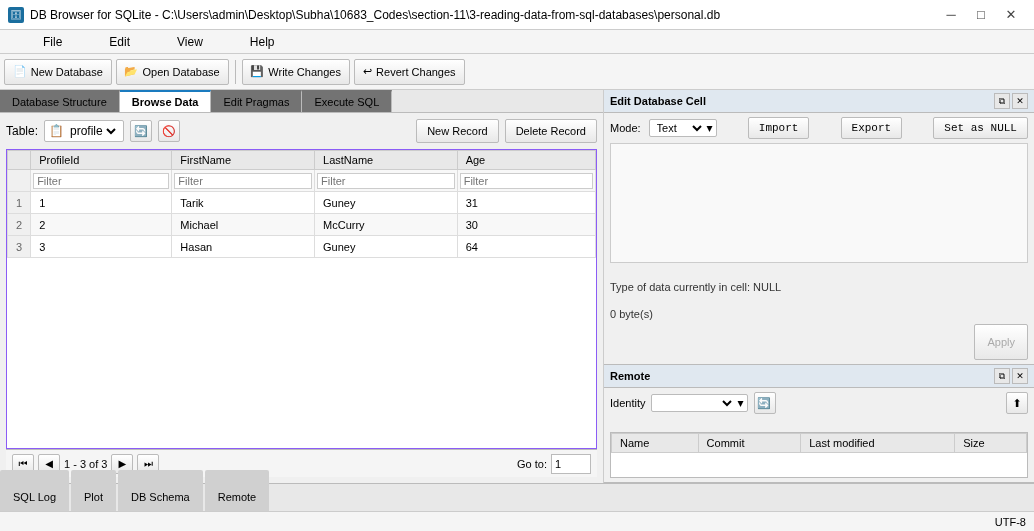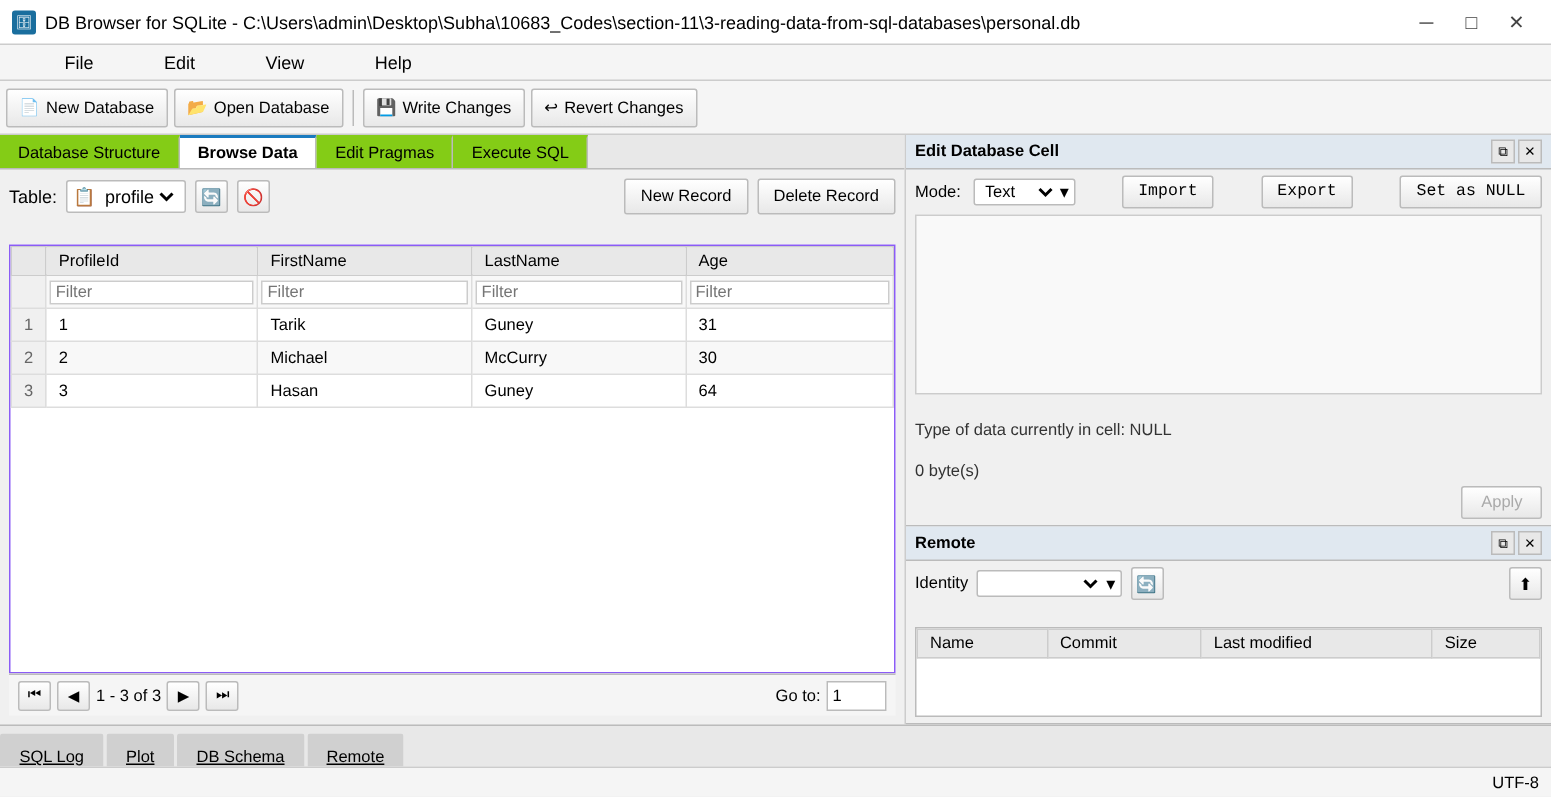--- a/index.html
+++ b/index.html
@@ -20,26 +20,26 @@
     
     .toolbar { background: #f5f5f5; height: 36px; display: flex; align-items: center; padding: 0 4px; border-bottom: 1px solid #ccc; gap: 4px; }
     .toolbar-btn { display: flex; align-items: center; gap: 4px; padding: 3px 8px; border: 1px solid #bbb; background: linear-gradient(to bottom, #fff, #e8e8e8); cursor: pointer; font-size: 11px; border-radius: 2px; height: 26px; }
     .toolbar-separator { width: 1px; background: #bbb; height: 24px; margin: 0 2px; }
 
     
     .left-panel { flex: 1; display: flex; flex-direction: column; border-right: 1px solid #ccc; min-width: 0; }
 
     
     .tab-bar { display: flex; background: #e8e8e8; border-bottom: 1px solid #bbb; }
-    .tab { padding: 4px 12px; cursor: pointer; font-size: 11px; border-right: 1px solid #bbb; border-top: 2px solid transparent; background: #84cc16; }
+    .tab { padding: 4px 12px; cursor: pointer; font-size: 11px; border-right: 1px solid #bbb; border-top: 2px solid transparent; background: #737373; }
     .tab.active { background: #fff; border-top: 2px solid #1a7bbf; font-weight: bold; }
 
     
     .browse-area { padding: 6px; flex: 1; display: flex; flex-direction: column; overflow: hidden; }
-    .table-toolbar { display: flex; align-items: center; gap: 6px; margin-bottom: 20px; }
+    .table-toolbar { display: flex; align-items: center; gap: 6px; margin-bottom: 6px; }
     .table-label { font-size: 12px; }
     .table-select-wrapper { display: flex; align-items: center; gap: 2px; border: 1px solid #bbb; background: white; padding: 2px 4px; border-radius: 2px; }
     .table-select { border: none; outline: none; font-size: 12px; background: transparent; }
     .icon-btn { width: 22px; height: 22px; border: 1px solid #bbb; background: linear-gradient(to bottom, #fff, #e8e8e8); cursor: pointer; display: flex; align-items: center; justify-content: center; border-radius: 2px; font-size: 11px; }
     .action-btn { padding: 3px 10px; border: 1px solid #bbb; background: linear-gradient(to bottom, #fff, #e8e8e8); cursor: pointer; font-size: 11px; border-radius: 2px; height: 24px; }
     .spacer { flex: 1; }
 
     
     .data-table-wrapper { flex: 1; overflow: auto; border: 1px solid #8b5cf6; background: white; }
     .data-table { width: 100%; border-collapse: collapse; font-size: 11px; }
@@ -70,36 +70,36 @@
     .edit-cell-area { padding: 4px 6px; }
     .mode-row { display: flex; align-items: center; gap: 8px; margin-bottom: 4px; }
     .mode-label { font-size: 11px; }
     .mode-select-wrapper { display: flex; align-items: center; border: 1px solid #bbb; background: white; padding: 1px 3px; border-radius: 2px; gap: 2px; }
     .mode-select { border: none; outline: none; font-size: 11px; background: transparent; }
     .cell-action-btn { padding: 2px 10px; border: 1px solid #bbb; background: linear-gradient(to bottom, #fff, #e8e8e8); cursor: pointer; font-size: 11px; height: 22px; margin-left: auto; border-radius: 2px; font-family: Liberation Mono, monospace; }
     .cell-action-btn:disabled { color: #aaa; cursor: default; }
     .cell-text-area { width: 100%; height: 120px; border: 1px solid #ccc; font-size: 11px; background: #f9f9f9; resize: none; padding: 2px; }
     .cell-info { font-size: 11px; margin-top: 15px; color: #333; }
     .cell-apply-row { display: flex; justify-content: flex-end; margin-top: 4px; }
-    .apply-btn { padding: 2px 12px; border: 1px solid #bbb; background: linear-gradient(to bottom, #fff, #e8e8e8); cursor: pointer; font-size: 11px; height: 22px; border-radius: 2px; }
+    .apply-btn { padding: 2px 12px; border: 1px solid #bbb; background: linear-gradient(to bottom, #fff, #e8e8e8); cursor: pointer; font-size: 11px; height: 36px; border-radius: 2px; }
     .apply-btn:disabled { color: #aaa; cursor: default; }
 
     
     .remote-area { padding: 4px 6px; flex: 1; display: flex; flex-direction: column; }
     .identity-row { display: flex; align-items: center; gap: 6px; margin-bottom: 18px; }
     .identity-label { font-size: 11px; }
     .identity-select-wrapper { display: flex; align-items: center; border: 1px solid #bbb; background: white; padding: 1px 3px; border-radius: 2px; gap: 2px; }
     .identity-select { border: none; outline: none; font-size: 11px; background: transparent; width: 80px; }
     .remote-table-wrapper { flex: 1; border: 1px solid #bbb; background: white; overflow: auto; }
     .remote-table { width: 100%; border-collapse: collapse; font-size: 11px; }
     .remote-table th { background: #e8e8e8; border: 1px solid #ccc; padding: 3px 8px; text-align: left; font-weight: normal; }
 
     
     .bottom-tab-bar { display: flex; background: #e8e8e8; border-top: 1px solid #bbb; height: 28px; align-items: flex-end; }
-    .bottom-tab { padding: 0 12px; cursor: pointer; font-size: 11px; border: 1px solid transparent; border-bottom: none; background: #d0d0d0; margin-right: 2px; border-radius: 2px 2px 0 0; height: 22px; display: flex; align-items: flex-end; text-decoration: underline; }
+    .bottom-tab { padding: 20px 12px; cursor: pointer; font-size: 11px; border: 1px solid transparent; border-bottom: none; background: #d0d0d0; margin-right: 2px; border-radius: 2px 2px 0 0; height: 22px; display: flex; align-items: flex-start; }
 
     
     .status-bar { height: 20px; background: #f5f5f5; border-top: 1px solid #ccc; display: flex; align-items: center; justify-content: flex-end; padding: 0 8px; font-size: 11px; }
   </style>
 </head>
 <body>
 
 <div class="title-bar">
   <div class="title-bar-left">
     <div class="title-bar-icon">

